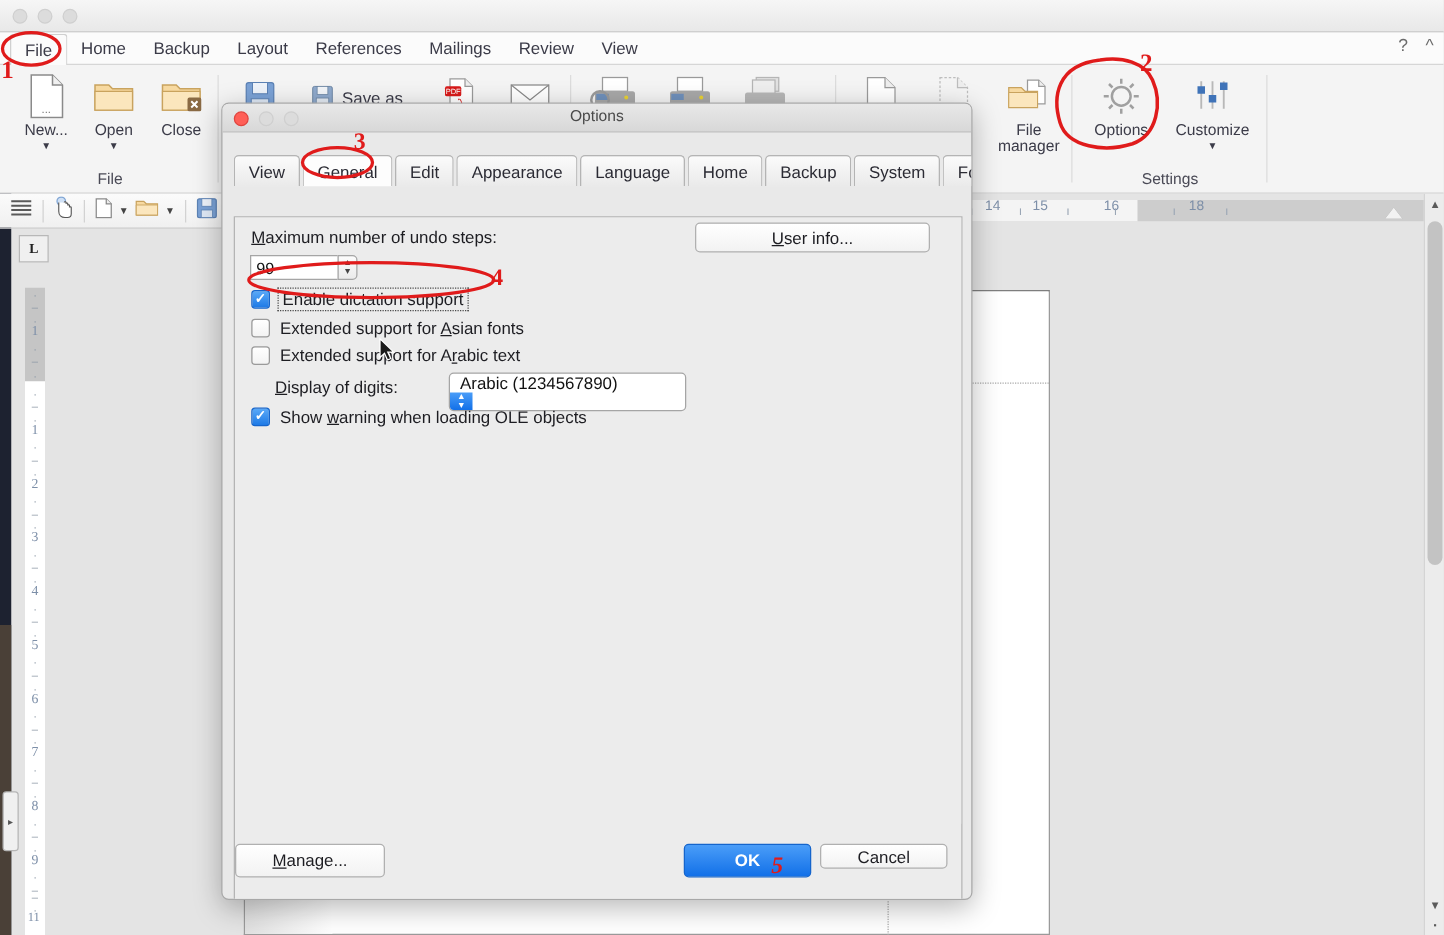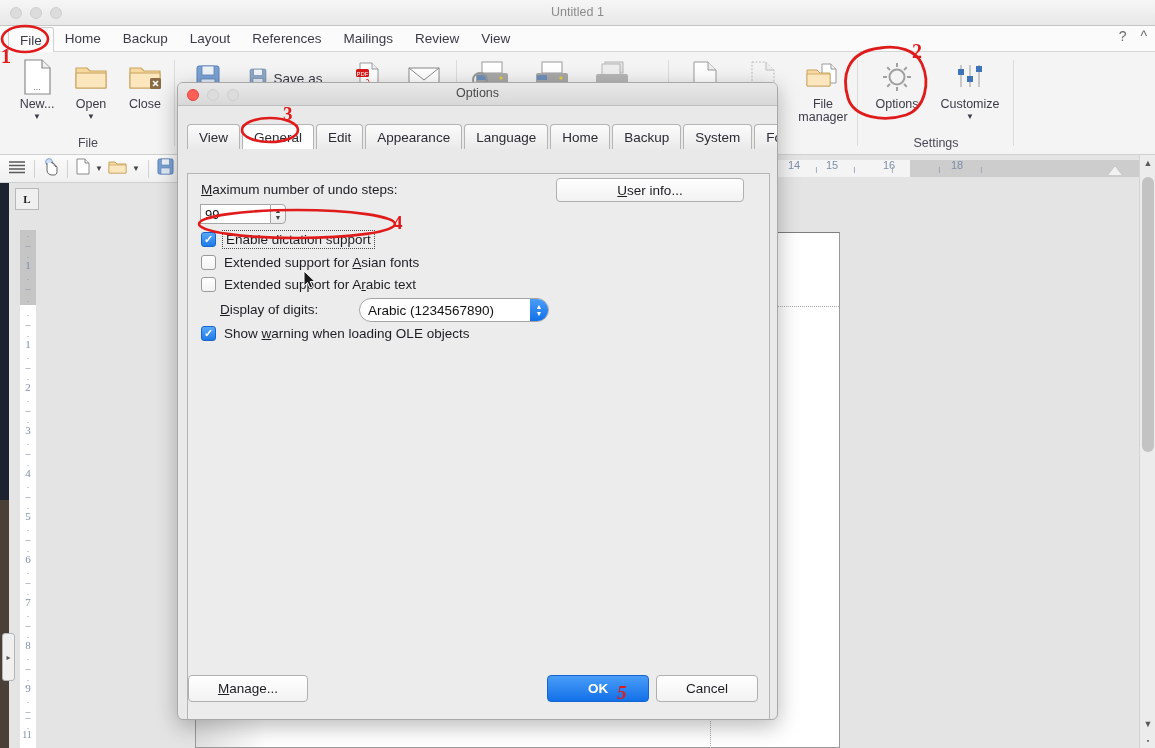--- a/index.html
+++ b/index.html
@@ -218,21 +218,21 @@
     width: 15px; height: 15px; border-radius: 3px; border: 1px solid #9a9a9a;
     background: linear-gradient(#ffffff,#f3f3f3); flex: none;
     display: flex; align-items: center; justify-content: center;
   }
   .cbox.on { background: linear-gradient(#5aa9f8,#1e7ae6); border-color: #1565cc; }
   .cbox.on::after { content: "✓"; color: #fff; font-size: 11px; line-height: 11px; font-weight: bold; }
   .focusring { outline: 1px dotted #4a4a4a; outline-offset: 1px; padding: 0 2px; }
 
   .dropdown {
     position: absolute; display: flex; align-items: stretch;
-    border: 1px solid #a5a5a5; border-radius: 12px; overflow: hidden; background: #fff;
+    border: 1px solid #a5a5a5; border-radius: 4px; overflow: hidden; background: #fff; flex-direction: column;
   }
   .dropdown .txt { padding: 0 8px; height: 22px; display: flex; align-items: center;
                    font-size: 13.5px; color: #111; }
   .dropdown .arw {
     width: 18px; background: linear-gradient(#4a9df8,#1270e8);
     display: flex; flex-direction: column; align-items: center; justify-content: center;
     color: #fff; font-size: 7px; line-height: 7px;
   }
 
   .dlg-footer { position: absolute; left: 0; bottom: 0; width: 601px; height: 46px; text-align: right; }
@@ -250,21 +250,20 @@
 <body>
 
 <div id="root">
 
   <div class="titlebar">
     <div class="tl-dots">
       <div class="tl-dot"></div>
       <div class="tl-dot"></div>
       <div class="tl-dot"></div>
     </div>
-    <div class="win-title">Untitled 1</div>
   </div>
 
   <div class="ribbonbar">
     <div class="rb-tabs">
       <div class="rb-tab active">File</div>
       <div class="rb-tab">Home</div>
       <div class="rb-tab">Backup</div>
       <div class="rb-tab">Layout</div>
       <div class="rb-tab">References</div>
       <div class="rb-tab">Mailings</div>
@@ -674,21 +673,21 @@
         </div>
 
       </div>
     </div>
 
     <div class="dlg-footer">
       <div class="btn" style="position:absolute; left:10px; top:2px; width:120px; height:27px;">
         <span><span class="und">M</span><span>anage...</span></span>
       </div>
       <div class="btn btn-primary" style="position:absolute; left:369px; top:2px; width:102px; height:27px;">OK</div>
-      <div class="btn" style="position:absolute; left:478px; top:2px; width:102px; height:27px;">Cancel</div>
+      <div class="btn" style="position:absolute; left:478px; top:2px; width:102px; height:20px;">Cancel</div>
     </div>
   </div>
 
   <div class="cursor">
     <svg width="14" height="20" viewBox="0 0 14 20">
       <path d="M1 1 L1 16 L4.6 12.6 L7 18 L9.6 16.8 L7.2 11.6 L12 11.6 Z" fill="#1b1b1b" stroke="#fff" stroke-width="1"></path>
     </svg>
   </div>
 
   <svg class="anno" style="left:0; top:0; width:1155px; height:748px;">

